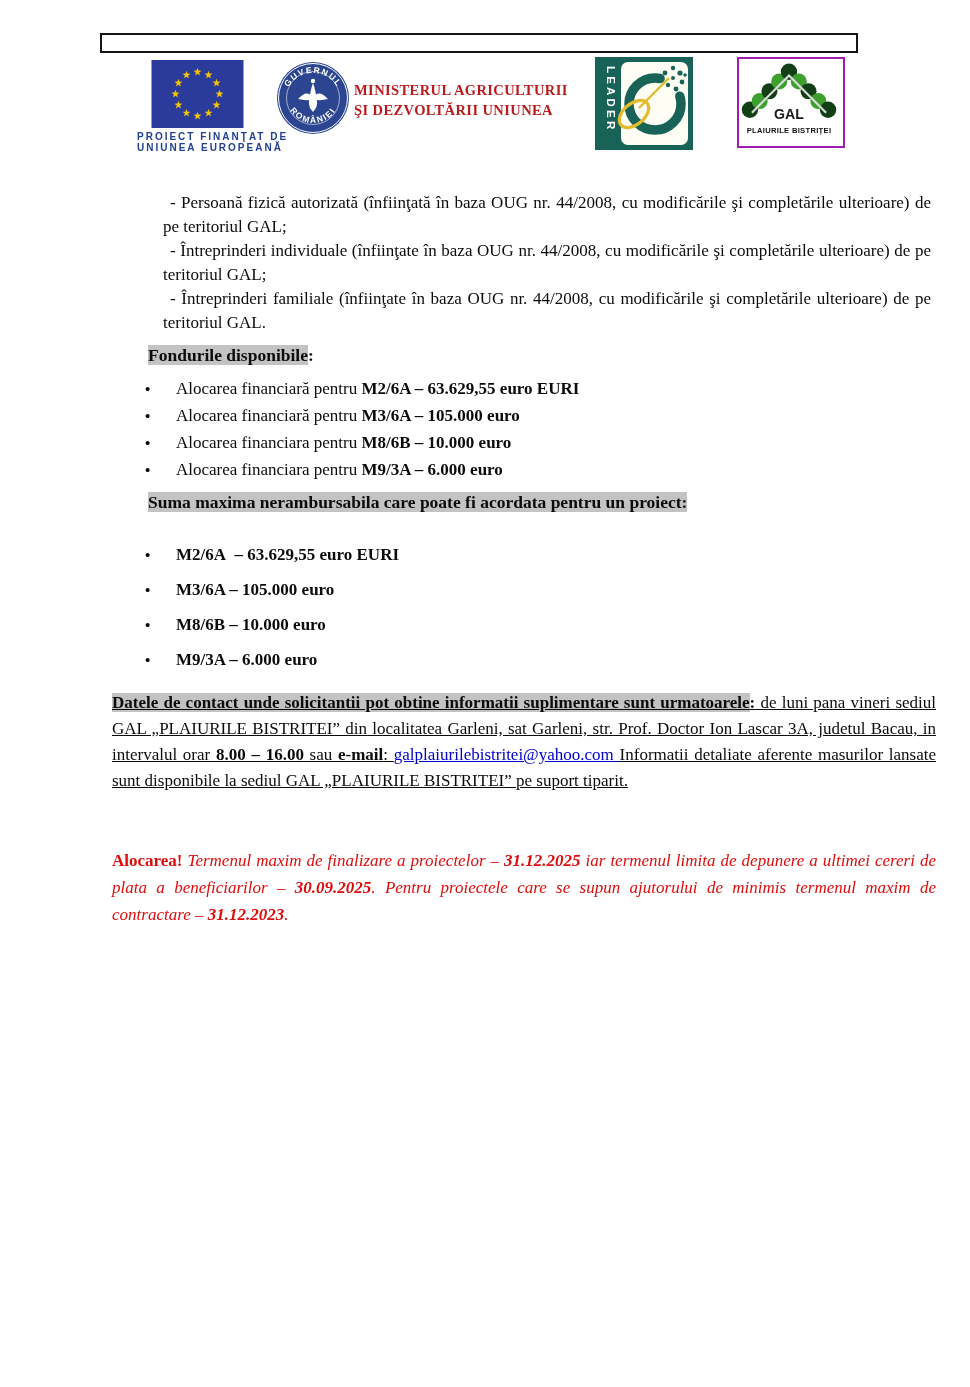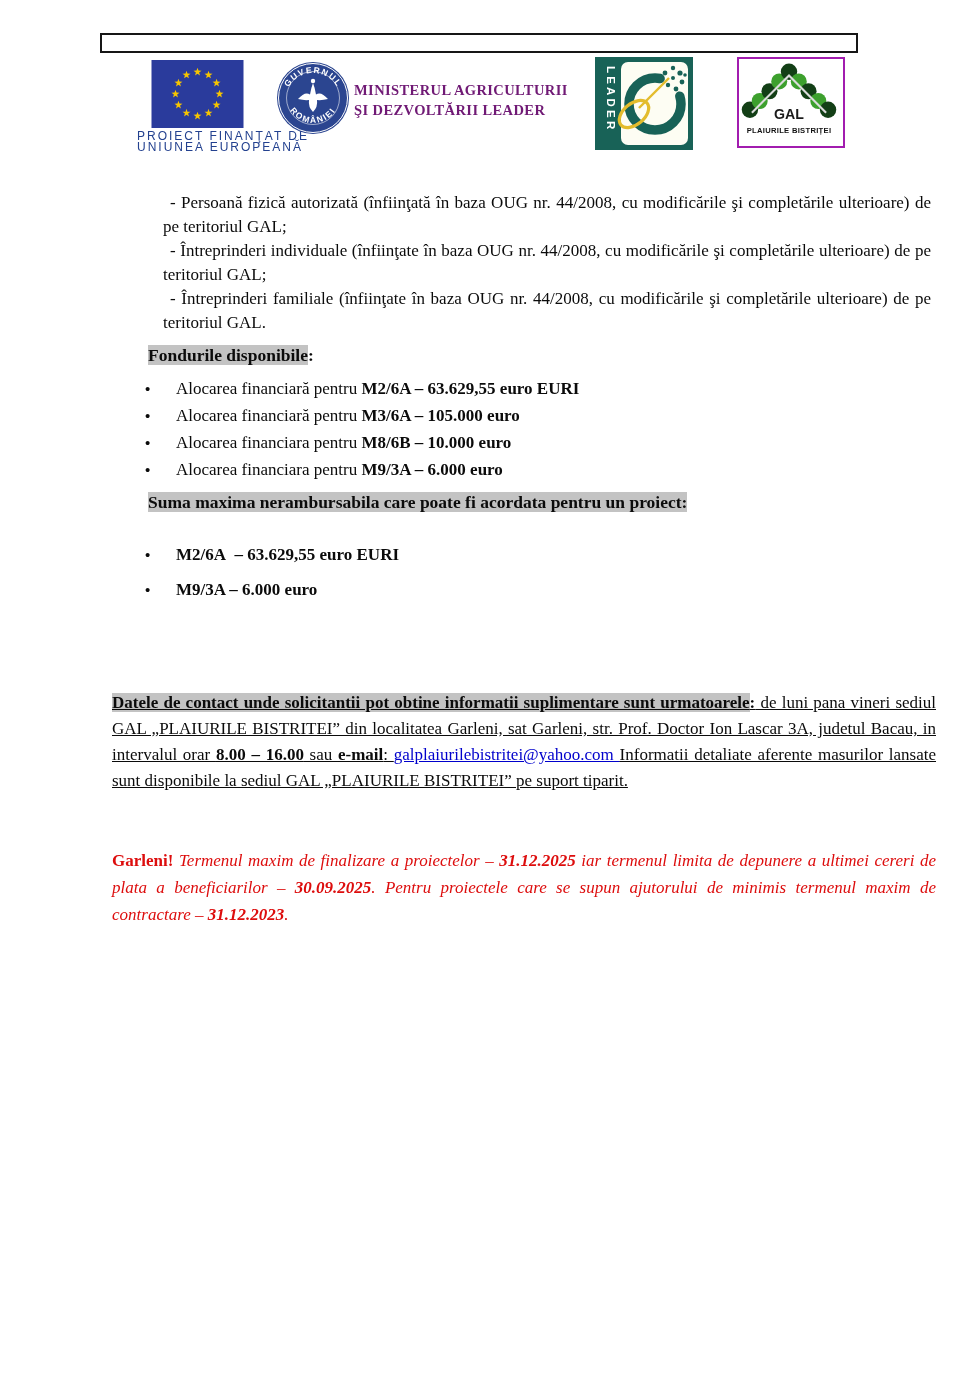--- a/index.html
+++ b/index.html
@@ -6,27 +6,27 @@
   .page{
     position:relative;width:970px;height:1387px;background:#ffffff;
     font-family:"Liberation Serif", serif;color:#0b0b0b;overflow:hidden;
     margin:0 auto;
   }
   
   .top-box{position:absolute;left:100px;top:33px;width:754px;height:16px;border:2px solid #161616;background:#fff;}
   .eu-block{position:absolute;left:137px;top:60px;width:120px;text-align:center;}
   .eu-block svg{display:block;margin:0 auto;}
   .eu-caption{
-    margin-top:3px;font-family:"Liberation Sans",sans-serif;font-size:12px;font-weight:normal;
+    margin-top:3px;font-family:"Liberation Sans",sans-serif;font-size:10px;font-weight:bold;
     color:#23418f;letter-spacing:2px;line-height:11px;white-space:nowrap;
   }
   .gov-seal{position:absolute;left:276px;top:61px;}
   .ministry{
     position:absolute;left:354px;top:80px;font-family:"Liberation Serif",serif;
-    font-weight:bold;color:#701a75;font-size:14.5px;letter-spacing:.4px;line-height:20px;white-space:nowrap;
+    font-weight:bold;color:#b91c1c;font-size:14.5px;letter-spacing:.4px;line-height:20px;white-space:nowrap;
   }
   .leader-logo{position:absolute;left:595px;top:57px;}
   .gal-box{
     position:absolute;left:737px;top:57px;width:104px;height:87px;background:#fff;
     border:2px solid #a21caf;
   }
   
   .intro{
     position:absolute;left:163px;top:191px;width:768px;
     font-size:17px;line-height:24px;text-align:justify;
@@ -101,21 +101,21 @@
     </text>
     <text font-family="Liberation Sans, sans-serif" font-size="8.5" font-weight="bold" fill="#ffffff" letter-spacing="1.5">
       <textPath href="#arcBot" startOffset="50%" text-anchor="middle">ROMÂNIEI</textPath>
     </text>
     <path fill="#ffffff" d="M22,38 Q29,30 34,33.5 Q35,27 37,22 Q39,27 40,33.5 Q45,30 52,38 Q46,39.5 41,39 Q42,46 37,51 Q32,46 33,39 Q28,39.5 22,38 Z"></path>
     <circle cx="37" cy="20" r="2.2" fill="#ffffff"></circle>
   </svg>
 
   <div class="ministry">
     <div>MINISTERUL AGRICULTURII</div>
-    <div>ŞI DEZVOLTĂRII LEADER</div>
+    <div>ŞI DEZVOLTĂRII UNIUNEA</div>
   </div>
 
   <svg class="leader-logo" width="98" height="93" viewBox="0 0 98 93">
     <rect x="0" y="0" width="98" height="93" fill="#186257"></rect>
     <rect x="26" y="5" width="67" height="83" rx="7" fill="#fdfdf3"></rect>
     <circle cx="60" cy="47" r="26" fill="none" stroke="#186257" stroke-width="9.5" stroke-dasharray="136 27.3" stroke-dashoffset="9" stroke-linecap="round"></circle>
     <line x1="44" y1="51" x2="74" y2="21" stroke="#e3bc2c" stroke-width="2.4"></line>
     <ellipse cx="39" cy="57" rx="17" ry="10.5" fill="none" stroke="#e3bc2c" stroke-width="3.2" transform="rotate(-40 39 57)"></ellipse>
     <g fill="#186257">
       <circle cx="70" cy="16" r="2.4"></circle>
@@ -161,20 +161,22 @@
     <div class="row"><span class="dot">•</span><span>Alocarea financiară pentru </span><b>M2/6A – 63.629,55 euro EURI</b></div>
     <div class="row"><span class="dot">•</span><span>Alocarea financiară pentru </span><b>M3/6A – 105.000 euro</b></div>
     <div class="row"><span class="dot">•</span><span>Alocarea financiara pentru </span><b>M8/6B – 10.000 euro</b></div>
     <div class="row"><span class="dot">•</span><span>Alocarea financiara pentru </span><b>M9/3A – 6.000 euro</b></div>
   </div>
 
   <div class="sect-heading h-max"><span class="hl">Suma maxima nerambursabila care poate fi acordata pentru un proiect:</span></div>
 
   <div class="blist l-max">
     <div class="row"><span class="dot">•</span><span>M2/6A&nbsp; – 63.629,55 euro EURI</span></div>
+    <div class="row"><span class="dot">•</span><span>M3/6A – 105.000 euro</span></div>
+    <div class="row"><span class="dot">•</span><span>M8/6B – 10.000 euro</span></div>
     <div class="row"><span class="dot">•</span><span>M9/3A – 6.000 euro</span></div>
   </div>
 
   <div class="contact"><b><span class="hl">Datele de contact unde solicitantii pot obtine informatii suplimentare sunt urmatoarele</span><span>:</span></b><span> de luni pana vineri sediul GAL „PLAIURILE BISTRITEI” din localitatea Garleni, sat Garleni, str. Prof. Doctor Ion Lascar 3A, judetul Bacau, in intervalul orar </span><b>8.00 – 16.00</b><span> sau </span><b>e-mail</b><span>: </span><a href="#">galplaiurilebistritei@yahoo.com&nbsp;</a><span>Informatii detaliate aferente masurilor lansate sunt disponibile la sediul GAL „PLAIURILE BISTRITEI” pe suport tiparit.</span></div>
 
-  <div class="attention"><span class="label">Garleni!</span><span> Termenul maxim de finalizare a proiectelor – </span><b>31.12.2025</b><span> iar termenul limita de depunere a ultimei cereri de plata a beneficiarilor – </span><b>30.09.2025</b><span>. Pentru proiectele care se supun ajutorului de minimis termenul maxim de contractare – </span><b>31.12.2023</b><span>.</span></div>
+  <div class="attention"><span class="label">Alocarea!</span><span> Termenul maxim de finalizare a proiectelor – </span><b>31.12.2025</b><span> iar termenul limita de depunere a ultimei cereri de plata a beneficiarilor – </span><b>30.09.2025</b><span>. Pentru proiectele care se supun ajutorului de minimis termenul maxim de contractare – </span><b>31.12.2023</b><span>.</span></div>
 
 </div>
 
 </body></html>

